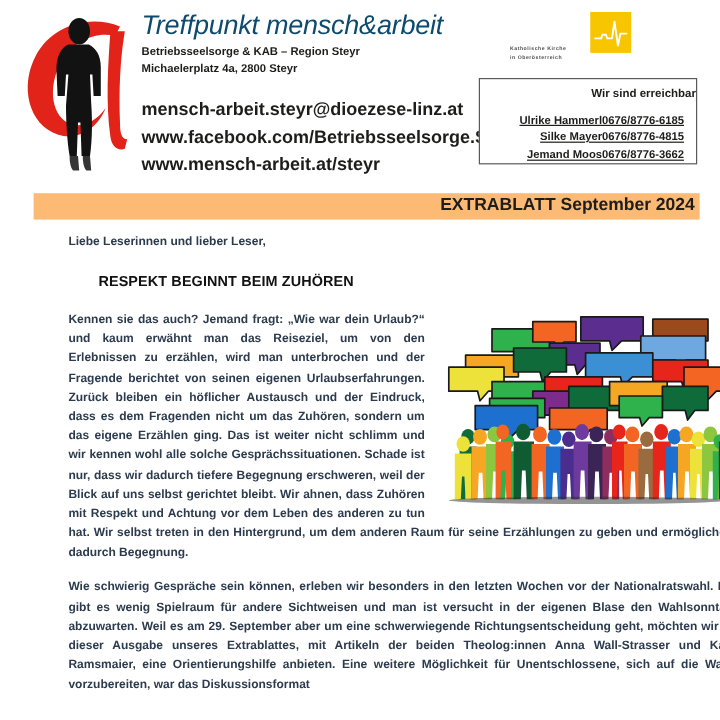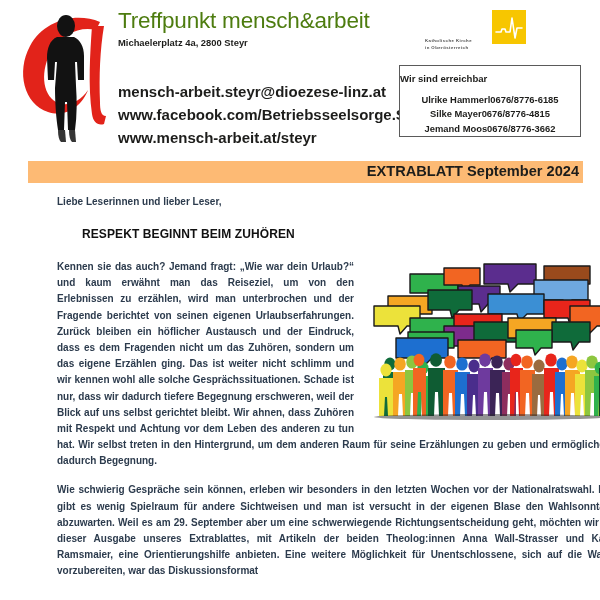--- a/index.html
+++ b/index.html
@@ -33,24 +33,25 @@
   .org-block {
     position: absolute;
     left: 118px;
     top: 8px;
     width: 290px;
   }
   .org-title {
     font-size: 22.5px;
     font-weight: 400;
     letter-spacing: -0.2px;
-    color: #4d7c0f;
+    color: #0c4a6e;
     line-height: 1.12;
     margin: 0 0 3px 0;
     white-space: nowrap;
+    font-style: italic;
   }
   .org-sub {
     font-size: 9.4px;
     font-weight: bold;
     color: #1d1d1b;
     line-height: 1.48;
     margin: 0;
   }
   .org-links {
     position: absolute;
@@ -97,38 +98,39 @@
     position: absolute;
     left: 399px;
     top: 65px;
     width: 182px;
     height: 72px;
     border: 1px solid #5a5a5a;
     box-sizing: border-box;
     background: #fff;
   }
   .contact-title {
-    text-align: left;
+    text-align: right;
     font-size: 9.6px;
     font-weight: bold;
     color: #1d1d1b;
     margin-top: 7px;
   }
   .contact-list {
     margin-top: 9px;
     padding: 0 10px;
   }
   .contact-row {
     display: flex;
-    justify-content: center;
+    justify-content: flex-end;
     font-size: 9.4px;
     font-weight: bold;
     color: #1d1d1b;
     line-height: 1.52;
     white-space: nowrap;
+    text-decoration: underline;
   }
   .contact-row .c-name { }
   .contact-row .c-num { }
 
   
   .band {
     position: absolute;
     left: 28px;
     top: 161px;
     width: 555px;
@@ -220,20 +222,21 @@
                  L54 124 L61 124 C63 110 63 94 62 80 L61 56 L63 56 L64 74 L70 74
                  L70 50 C70 40 66 34 60 31 Z"></path>
         <path d="M44 124 C44 130 45 134 47 136 L52 136 L51 124 Z" opacity="0.85"></path>
         <path d="M55 124 C55 130 56 134 58 136 L62 136 L61 124 Z" opacity="0.85"></path>
       </g>
     </svg>
   </div>
 
   <div class="org-block">
     <div class="org-title">Treffpunkt mensch&amp;arbeit</div>
+    <div class="org-sub">Betriebsseelsorge &amp; KAB – Region Steyr</div>
     <div class="org-sub">Michaelerplatz 4a, 2800 Steyr</div>
   </div>
 
   <div class="org-links">
     <div>mensch-arbeit.steyr@dioezese-linz.at</div>
     <div>www.facebook.com/Betriebsseelsorge.Steyr</div>
     <div>www.mensch-arbeit.at/steyr</div>
   </div>
 
   <div class="church-logo">

